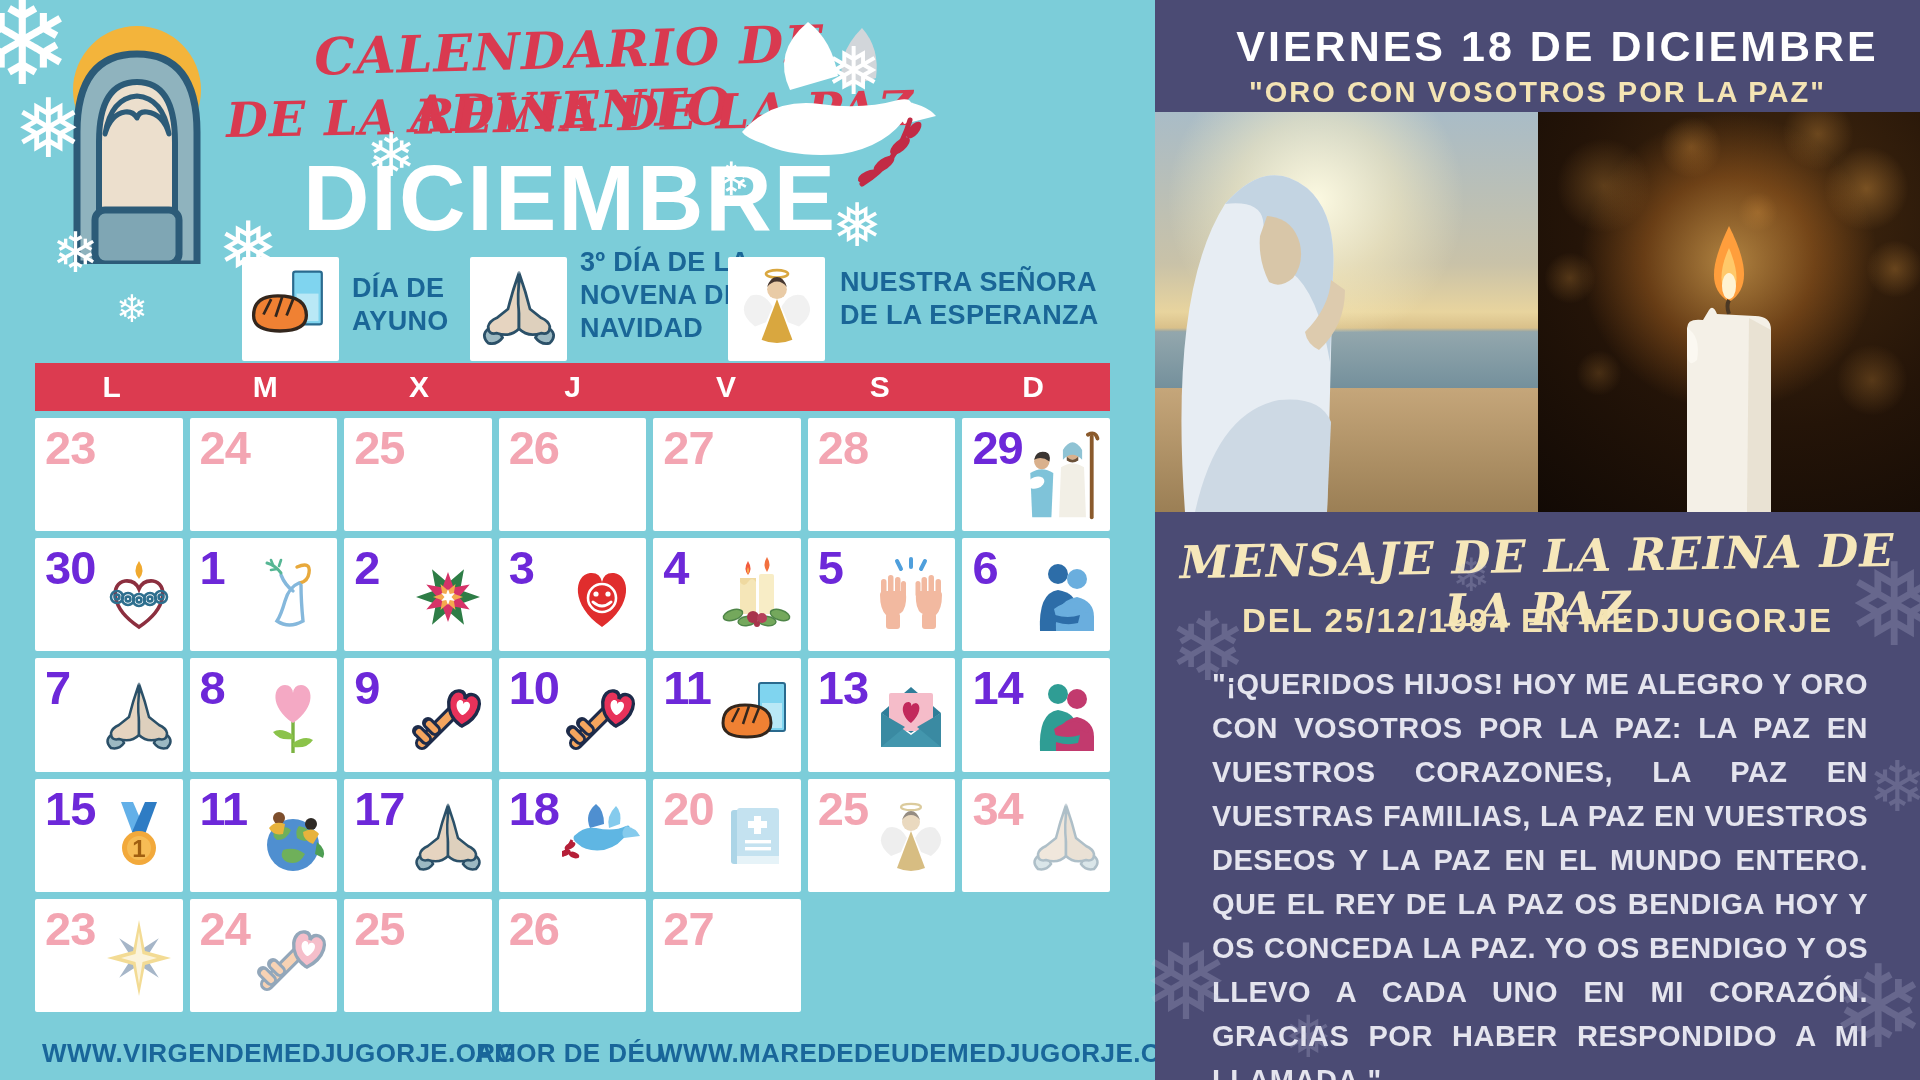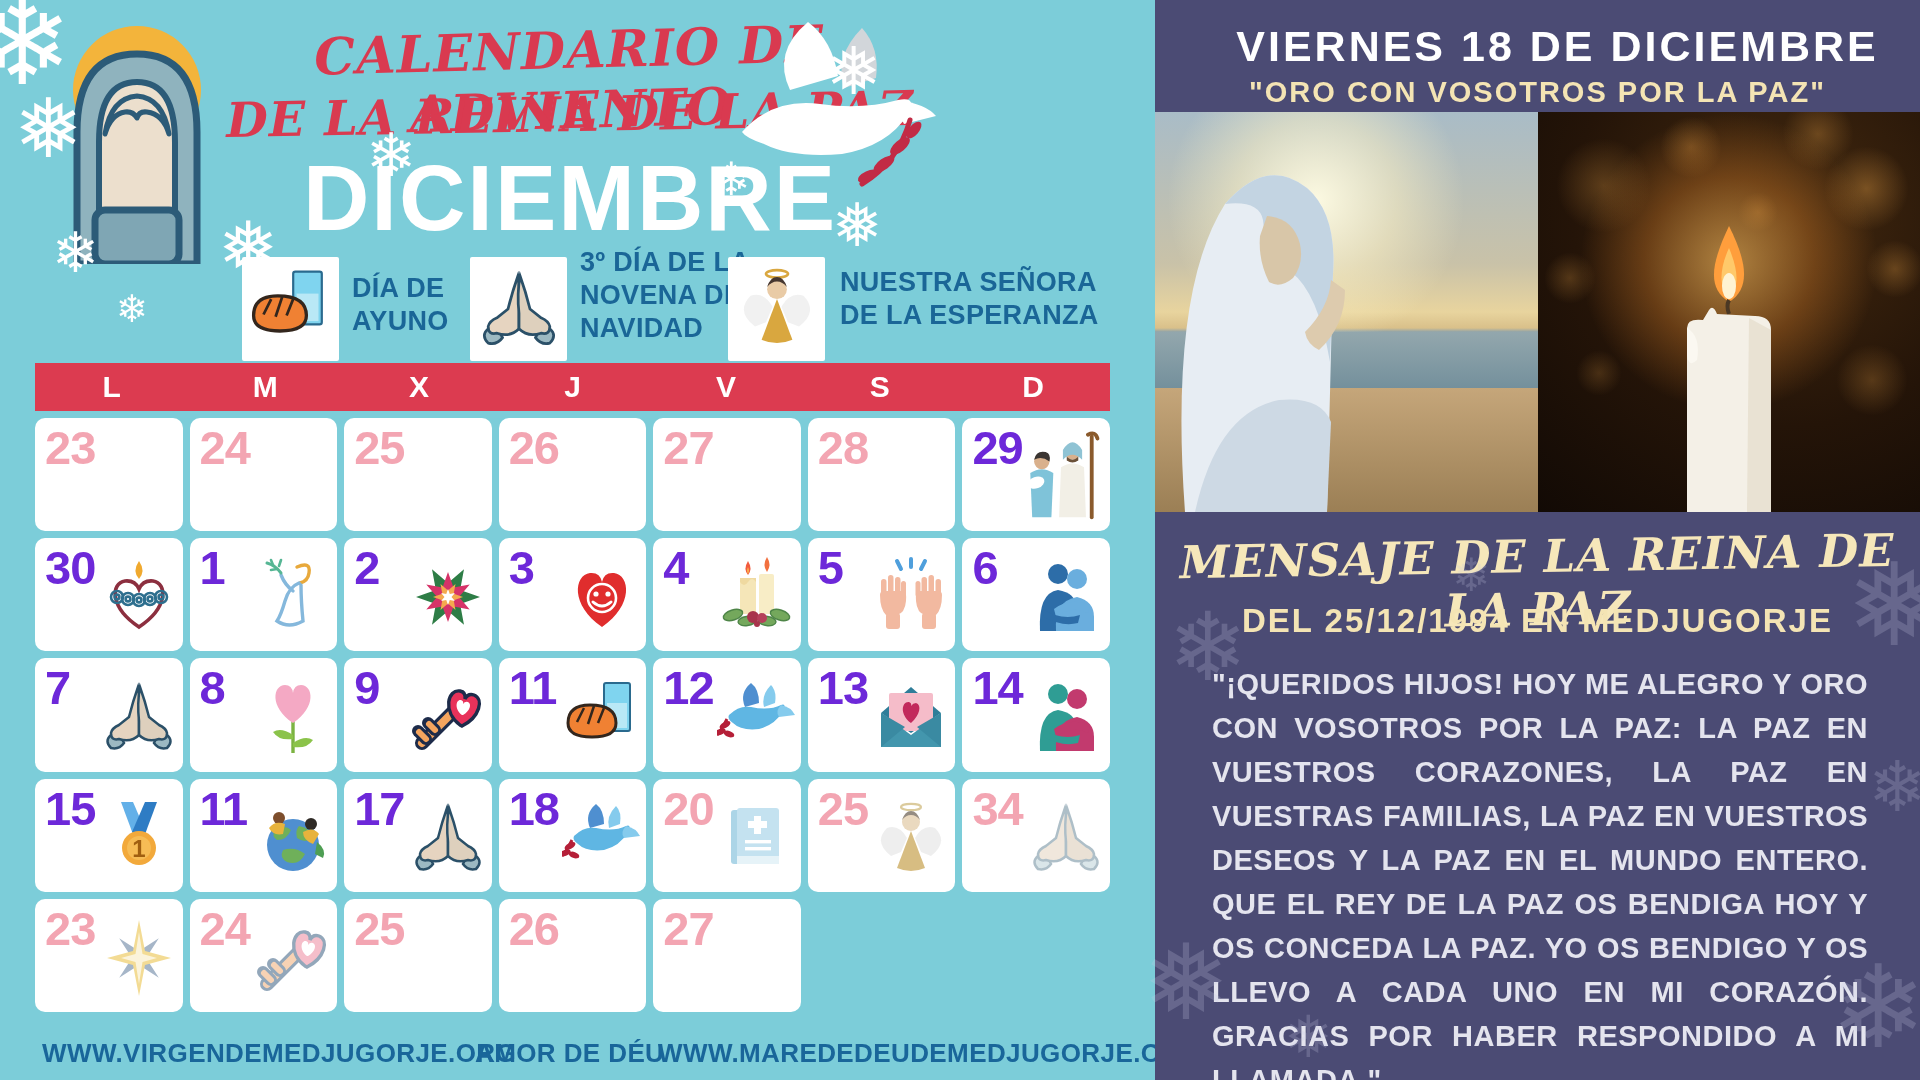--- a/index.html
+++ b/index.html
@@ -18,21 +18,21 @@
     color:#ffffff;font-size:92px;font-weight:800;letter-spacing:2px;}
   .legend-box{position:absolute;width:97px;height:104px;background:#ffffff;border-radius:2px;
     display:flex;align-items:center;justify-content:center;}
   .legend-box svg{width:88px;height:92px;}
   .legend-label{position:absolute;color:#1a6697;font-weight:800;font-size:27px;line-height:33px;letter-spacing:.3px;}
   .week-bar{position:absolute;left:35px;top:363px;width:1075px;height:48px;background:#dc3b50;
     display:grid;grid-template-columns:repeat(7,1fr);align-items:center;text-align:center;}
   .week-bar span{color:#fff;font-weight:800;font-size:30px;}
   .cal-grid{position:absolute;left:35px;top:418px;width:1075px;height:594px;
     display:grid;grid-template-columns:repeat(7,1fr);grid-template-rows:repeat(5,1fr);gap:7px;}
-  .cal-cell{background:#ffffff;position:relative;border-radius:10px;overflow:hidden;}
+  .cal-cell{background:#ffffff;position:relative;border-radius:2px;overflow:hidden;}
   .cal-num{position:absolute;left:10px;top:2px;font-size:47px;font-weight:800;letter-spacing:-1px;}
   .tone-red{color:#6d28d9;} .tone-pink{color:#f3a5b2;}
   .cal-icon{position:absolute;right:4px;top:13px;width:80px;height:92px;}
   .cal-icon svg{width:100%;height:100%;}
   .cal-icon.big{width:96px;height:104px;top:5px;right:1px;}
   .cal-icon.faded{opacity:.92;}
   .footer-link{position:absolute;top:1038px;color:#19669a;font-weight:800;font-size:26px;letter-spacing:.4px;}
   
   .right-panel{position:absolute;left:1155px;top:0;width:765px;height:1080px;background:#4b4b74;}
   .r-header{position:absolute;left:1155px;top:22px;width:765px;text-align:center;
@@ -303,41 +303,41 @@
                 <path d="M18 62 L10 54" stroke="#1d2b4a" stroke-width="12"></path>
                 <path d="M18 62 L11 55" stroke="#f5a55e" stroke-width="6"></path>
                 <path d="M27 53 L20 46" stroke="#1d2b4a" stroke-width="12"></path>
                 <path d="M27 53 L21 47" stroke="#f5a55e" stroke-width="6"></path>
               </g>
               <path d="M52 48 C34 34 40 12 52 14 Q58 15 57 22 Q60 16 66 18 C76 22 72 40 54 49Z" fill="#e8325a" stroke="#1d2b4a" stroke-width="3.4"></path>
               <path d="M54 38 C46 32 48 22 53 23 Q56 24 55 27 Q57 24 60 25 C64 27 62 34 55 38Z" fill="#ffffff"></path>
             </svg></div>
         </div>
         <div class="cal-cell">
+          <span class="cal-num tone-red">10</span>
+          <div class="cal-icon"><svg viewBox="0 0 80 80">
+              <g stroke-linecap="round">
+                <path d="M14 66 L44 36" stroke="#1d2b4a" stroke-width="14"></path>
+                <path d="M14 66 L44 36" stroke="#f5a55e" stroke-width="8"></path>
+                <path d="M18 62 L10 54" stroke="#1d2b4a" stroke-width="12"></path>
+                <path d="M18 62 L11 55" stroke="#f5a55e" stroke-width="6"></path>
+                <path d="M27 53 L20 46" stroke="#1d2b4a" stroke-width="12"></path>
+                <path d="M27 53 L21 47" stroke="#f5a55e" stroke-width="6"></path>
+              </g>
+              <path d="M52 48 C34 34 40 12 52 14 Q58 15 57 22 Q60 16 66 18 C76 22 72 40 54 49Z" fill="#e8325a" stroke="#1d2b4a" stroke-width="3.4"></path>
+              <path d="M54 38 C46 32 48 22 53 23 Q56 24 55 27 Q57 24 60 25 C64 27 62 34 55 38Z" fill="#ffffff"></path>
+            </svg></div>
+        </div>
+        <div class="cal-cell">
           <span class="cal-num tone-red">11</span>
           <div class="cal-icon"><svg viewBox="0 0 80 80">
               <rect x="42" y="6" width="26" height="48" rx="2" fill="#7fd4ef" stroke="#2a6a8e" stroke-width="2"></rect>
               <rect x="45" y="26" width="20" height="25" fill="#b9e8f6"></rect>
               <path d="M6 46 Q6 28 28 28 Q54 28 54 46 Q54 60 30 60 Q6 60 6 46Z" fill="#f08133" stroke="#33261d" stroke-width="3"></path>
               <path d="M22 31 L15 45 M32 29 L26 47 M42 31 L36 46" stroke="#33261d" stroke-width="2.5" fill="none"></path>
-            </svg></div>
-        </div>
-        <div class="cal-cell">
-          <span class="cal-num tone-red">12</span>
-          <div class="cal-icon"><svg viewBox="0 0 80 80">
-              <path d="M34 6 Q22 16 28 30 L42 26 Q42 12 34 6Z" fill="#4f8fd0"></path>
-              <path d="M54 8 Q44 18 47 30 L58 26 Q60 14 54 8Z" fill="#85cbed"></path>
-              <path d="M12 38 Q22 28 34 30 Q52 34 64 28 Q70 26 66 34 Q58 48 42 52 Q24 54 16 46 Q10 42 12 38Z" fill="#5fb6e3"></path>
-              <path d="M64 28 Q74 30 78 38 L62 40 Q58 34 64 28Z" fill="#85cbed"></path>
-              <path d="M10 42 Q4 54 0 58" stroke="#b51f38" stroke-width="3" fill="none"></path>
-              <g fill="#b51f38">
-                <ellipse cx="8" cy="48" rx="6" ry="3" transform="rotate(-30 8 48)"></ellipse>
-                <ellipse cx="3" cy="55" rx="6" ry="3" transform="rotate(-20 3 55)"></ellipse>
-                <ellipse cx="12" cy="57" rx="5.5" ry="3" transform="rotate(20 12 57)"></ellipse>
-              </g>
             </svg></div>
         </div>
         <div class="cal-cell">
           <span class="cal-num tone-red">13</span>
           <div class="cal-icon"><svg viewBox="0 0 80 80">
               <path d="M10 36 L40 10 L70 36 L40 56Z" fill="#2f7d99"></path>
               <rect x="18" y="16" width="44" height="38" rx="2" fill="#f5bcc9"></rect>
               <path d="M40 46 C28 37 31 24 38 25 Q41 26 40 29 Q42 26 45 26 C51 28 49 38 40 46Z" fill="#c22a5c"></path>
               <path d="M10 36 L40 58 L70 36 L70 70 L10 70Z" fill="#4396ad"></path>
               <path d="M10 70 L34 50 L10 36Z" fill="#3a8aa2"></path>

